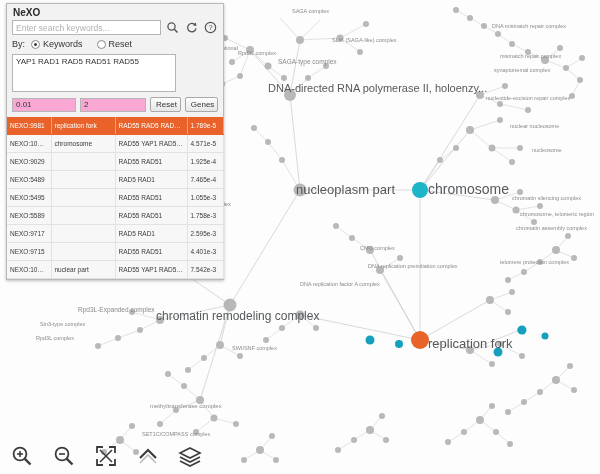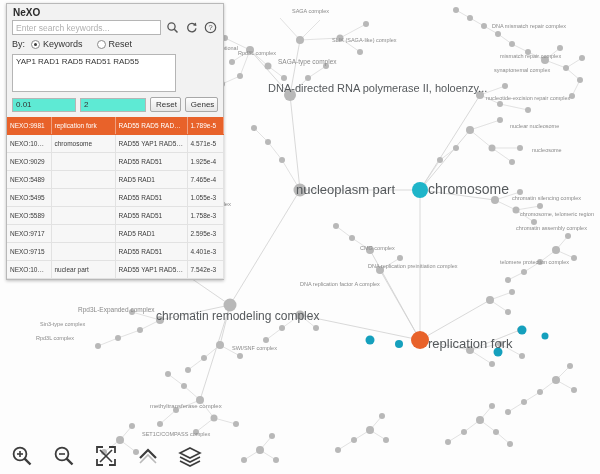--- a/index.html
+++ b/index.html
@@ -128,21 +128,21 @@
   }
   .params-row {
     display: flex;
     align-items: center;
     gap: 4px;
     padding: 0 5px 5px 5px;
   }
   .param-input {
     height: 14px;
     border: 1px solid #b5b5b5;
-    background: #5eead4;
+    background: #f9a8d4;
     font-size: 8px;
     padding: 0 3px;
     color: #333;
     box-sizing: border-box;
   }
   #pval-input { width: 64px; }
   #count-input { width: 66px; }
   .sm-btn {
     height: 15px;
     min-width: 30px;

